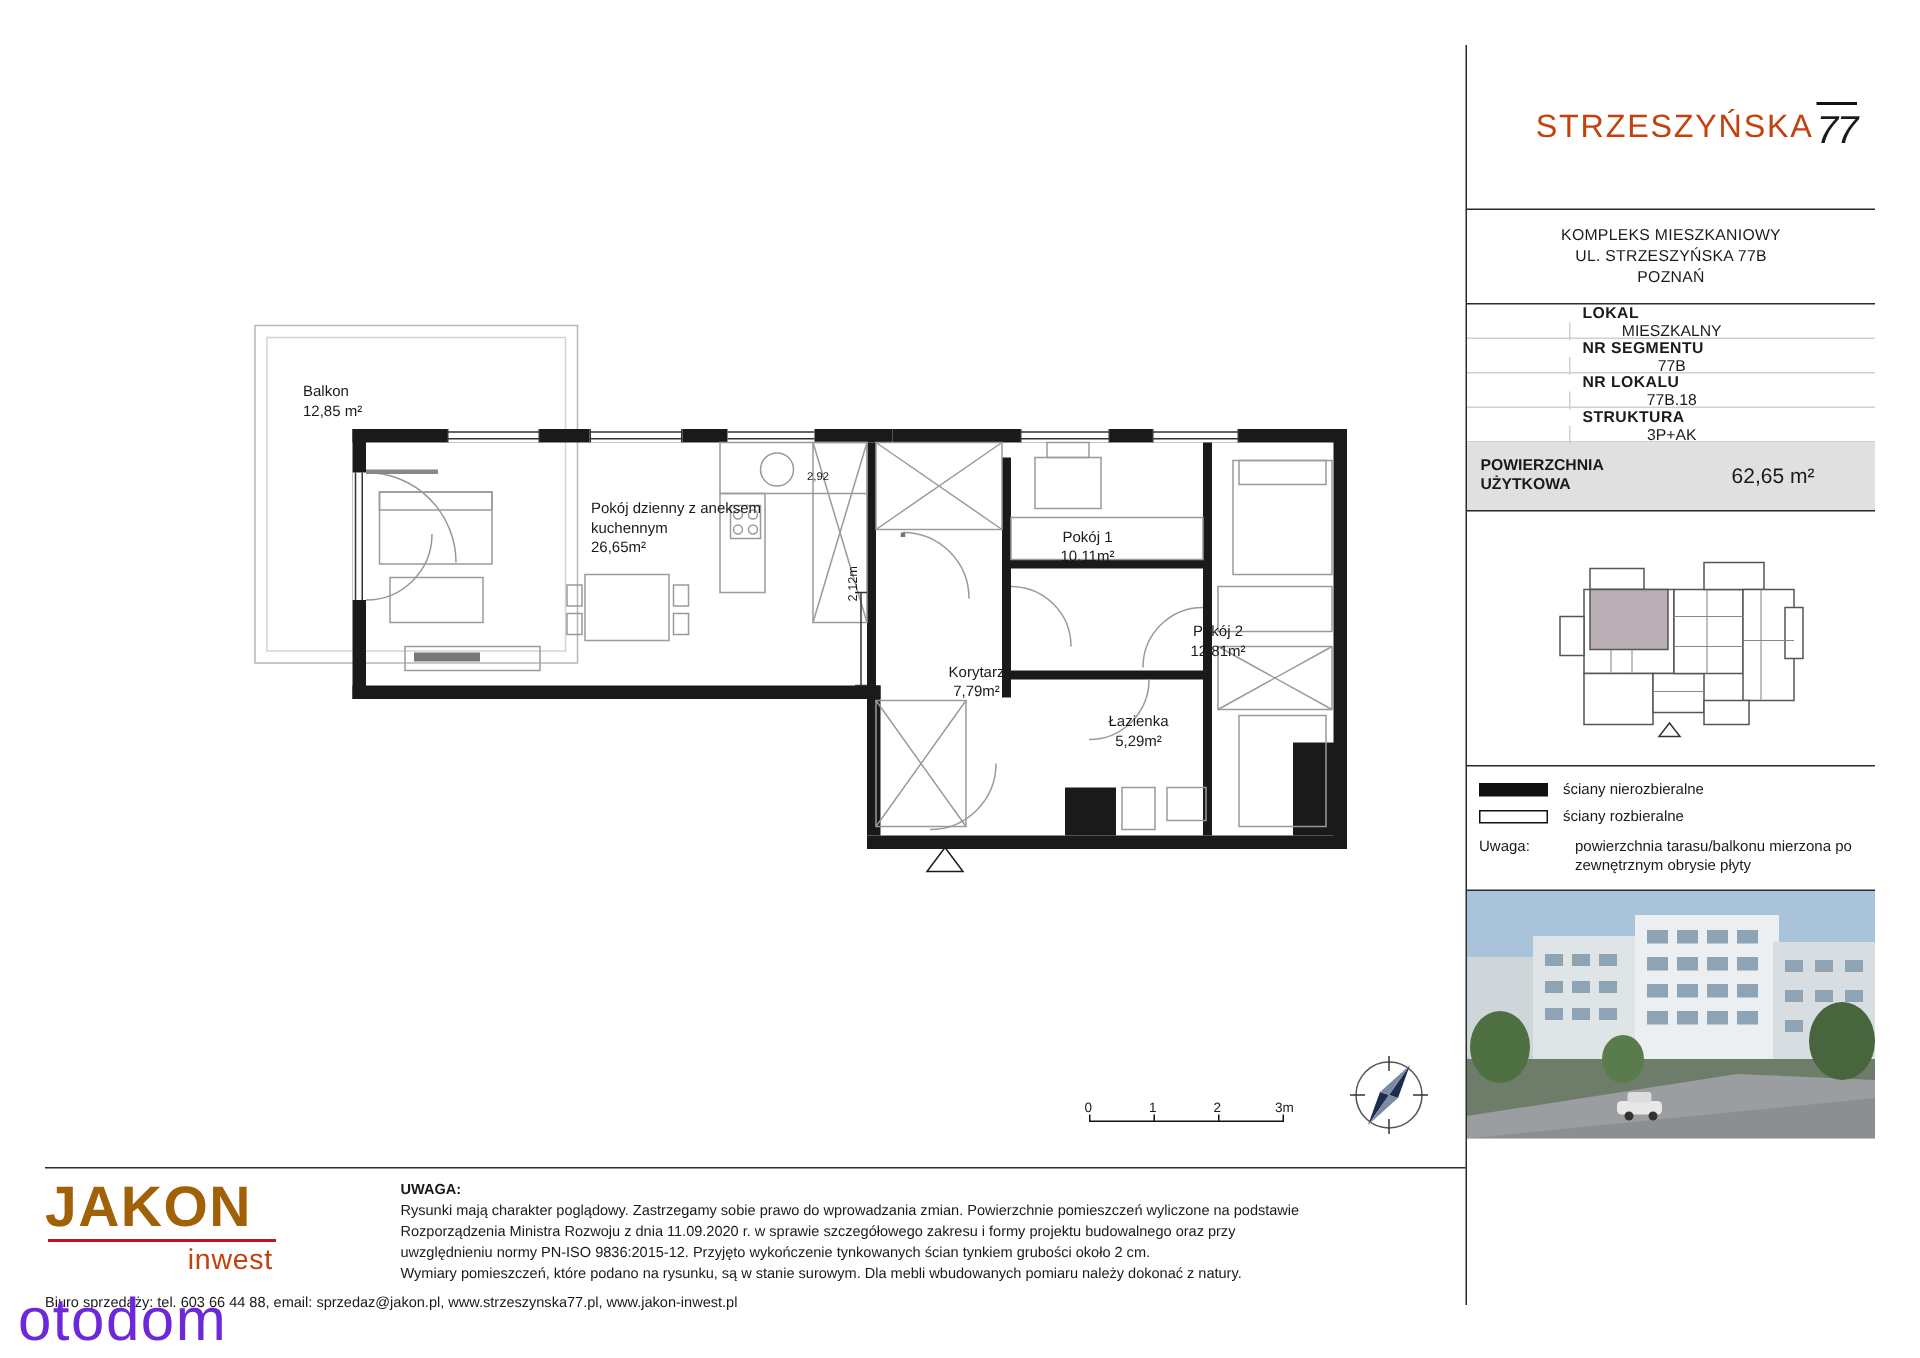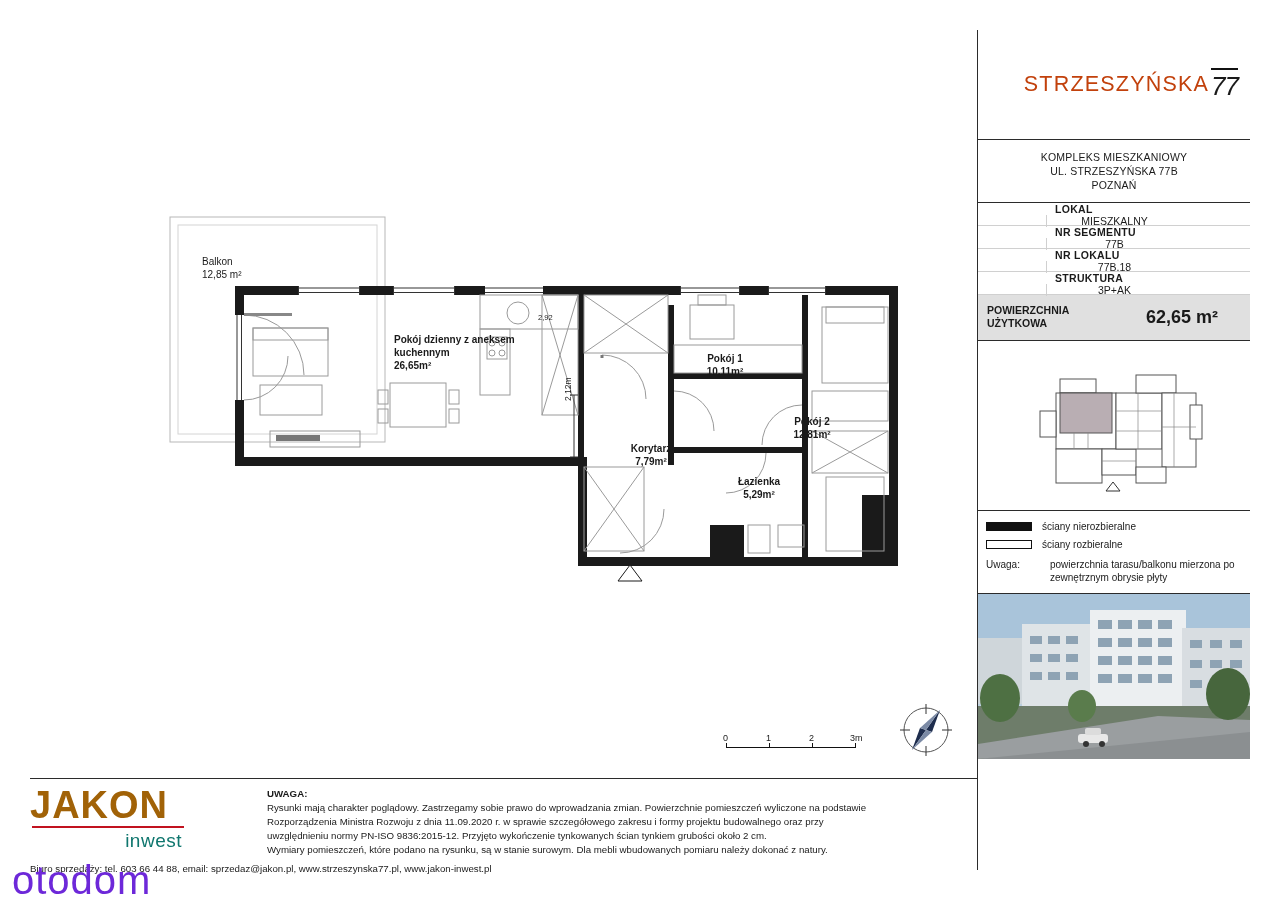--- a/index.html
+++ b/index.html
@@ -44,21 +44,21 @@
     flex-direction:column;
   }
   .specrow:last-of-type { border-bottom:1px solid #2b2b2b; }
   .spec-k { width:50%; padding-left:9px; font-weight:700; letter-spacing:.3px; }
   .spec-v { width:50%; text-align:center; border-left:1px solid #d0d0d0; font-weight:400; }
   .area {
     background:#e0e0e0; display:flex; align-items:center; height:46px;
     border-bottom:1px solid #2b2b2b;
   }
   .area-k { width:50%; padding-left:9px; font-size:10.5px; font-weight:700; line-height:1.25; }
-  .area-v { width:50%; text-align:center; font-size:18px; font-weight:700; }
+  .area-v { width:50%; text-align:center; font-size:14px; font-weight:400; }
 
   
   .keyplan { height:170px; border-bottom:1px solid #2b2b2b; position:relative; }
   .legend { padding:10px 8px 8px 8px; border-bottom:1px solid #2b2b2b; }
   .leg-row { display:flex; align-items:center; margin-bottom:7px; font-size:10px; }
   .leg-sw { width:46px; height:9px; margin-right:10px; }
   .sw-solid { background:#111; }
   .sw-open { background:#fff; border:1px solid #111; }
   .leg-note { display:flex; font-size:10px; margin-top:8px; line-height:1.35; }
   .leg-note b { font-weight:400; width:64px; flex:none; }
@@ -67,30 +67,30 @@
   
   .bottombar {
     position:absolute; left:30px; top:778px; width:947px; height:92px;
     border-top:1px solid #2b2b2b;
   }
   .logo-box { position:absolute; left:0; top:8px; width:185px; }
   .logo-jakon {
     font-size:38px; font-weight:700; letter-spacing:1px; color:#a16207; line-height:.95;
   }
   .logo-rule { height:2px; background:#c1121f; width:152px; margin:3px 0 2px 2px; }
-  .logo-inwest { font-size:19px; letter-spacing:.5px; color:#0f766e; text-align:right; width:152px; }
+  .logo-inwest { font-size:19px; letter-spacing:.5px; color:#c2410c; text-align:right; width:152px; }
   .disc { position:absolute; left:237px; top:8px; width:710px; font-size:9.7px; line-height:1.45; }
   .disc .h { font-weight:700; }
   .contact { position:absolute; left:0; top:84px; font-size:9.7px; white-space:nowrap; }
 
   .wm { position:absolute; left:12px; top:858px; font-size:40px; color:#6d28d9; letter-spacing:1px; font-family:"Liberation Sans", sans-serif; }
 
   
   .plan { position:absolute; left:150px; top:195px; width:790px; height:580px; }
-  .lbl { position:absolute; font-size:10px; line-height:1.3; font-weight:700; }
+  .lbl { position:absolute; font-size:10px; line-height:1.3; font-weight:400; }
   .lbl.small { font-weight:400; }
 
   .scalebar { position:absolute; left:726px; top:735px; font-size:9px; }
   .sb-line { position:absolute; left:0; top:12px; width:130px; height:1px; background:#111; }
   .sb-tick { position:absolute; top:8px; width:1px; height:5px; background:#111; }
 
   .northrose { position:absolute; left:890px; top:700px; width:72px; height:72px; }
 </style>
 </head>
 <body>

